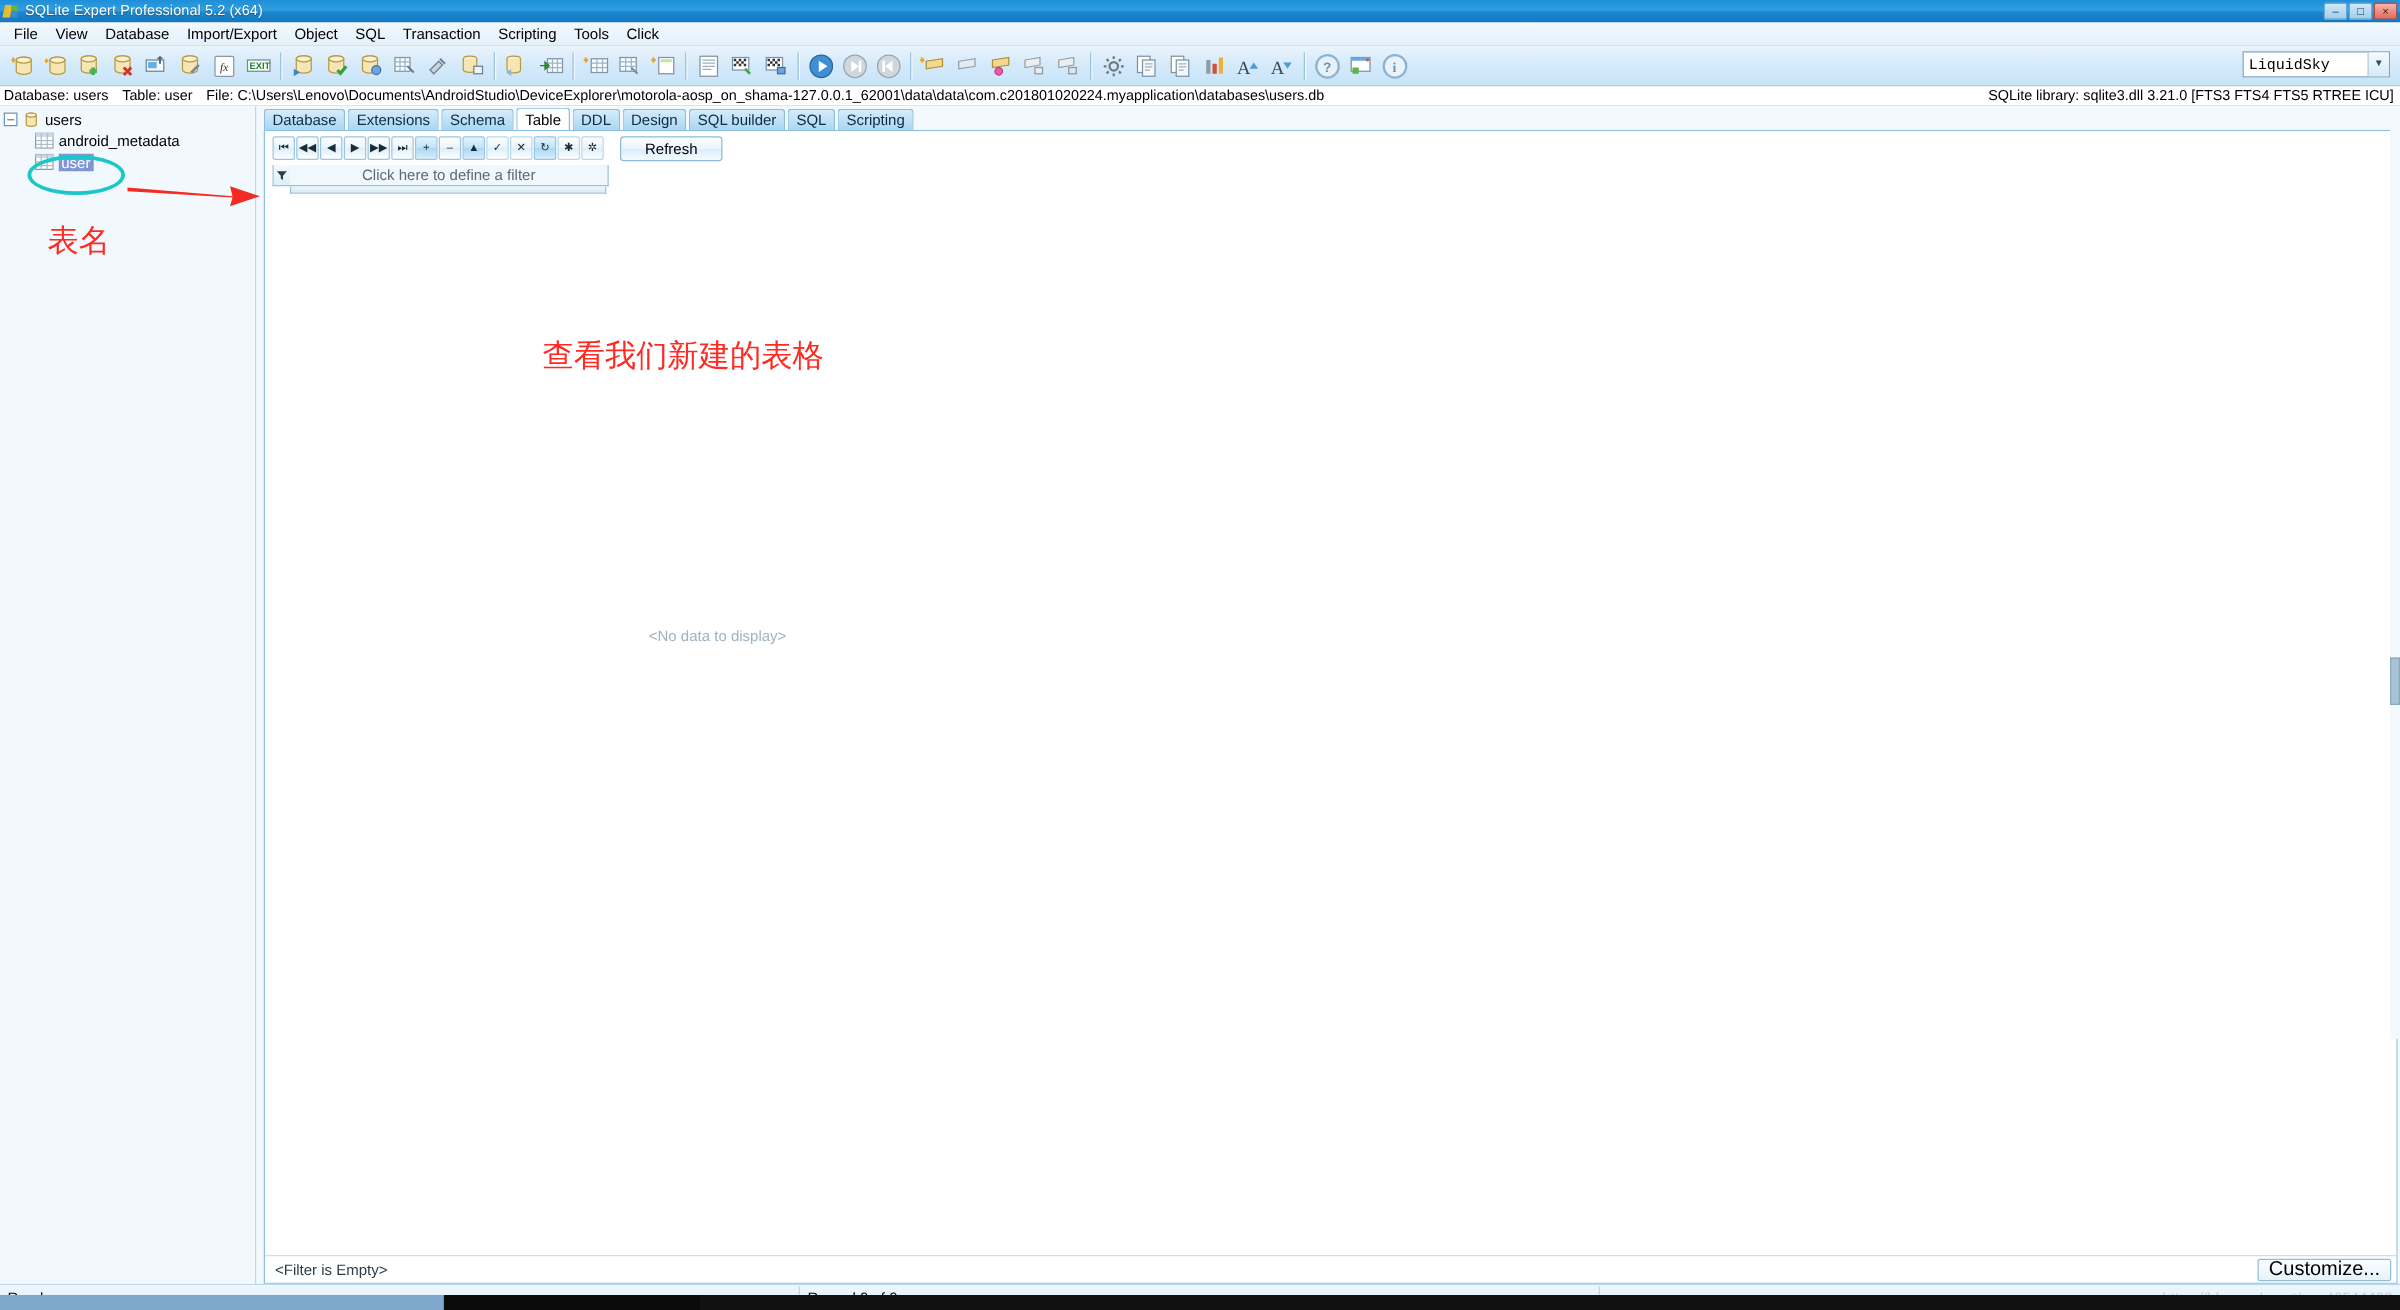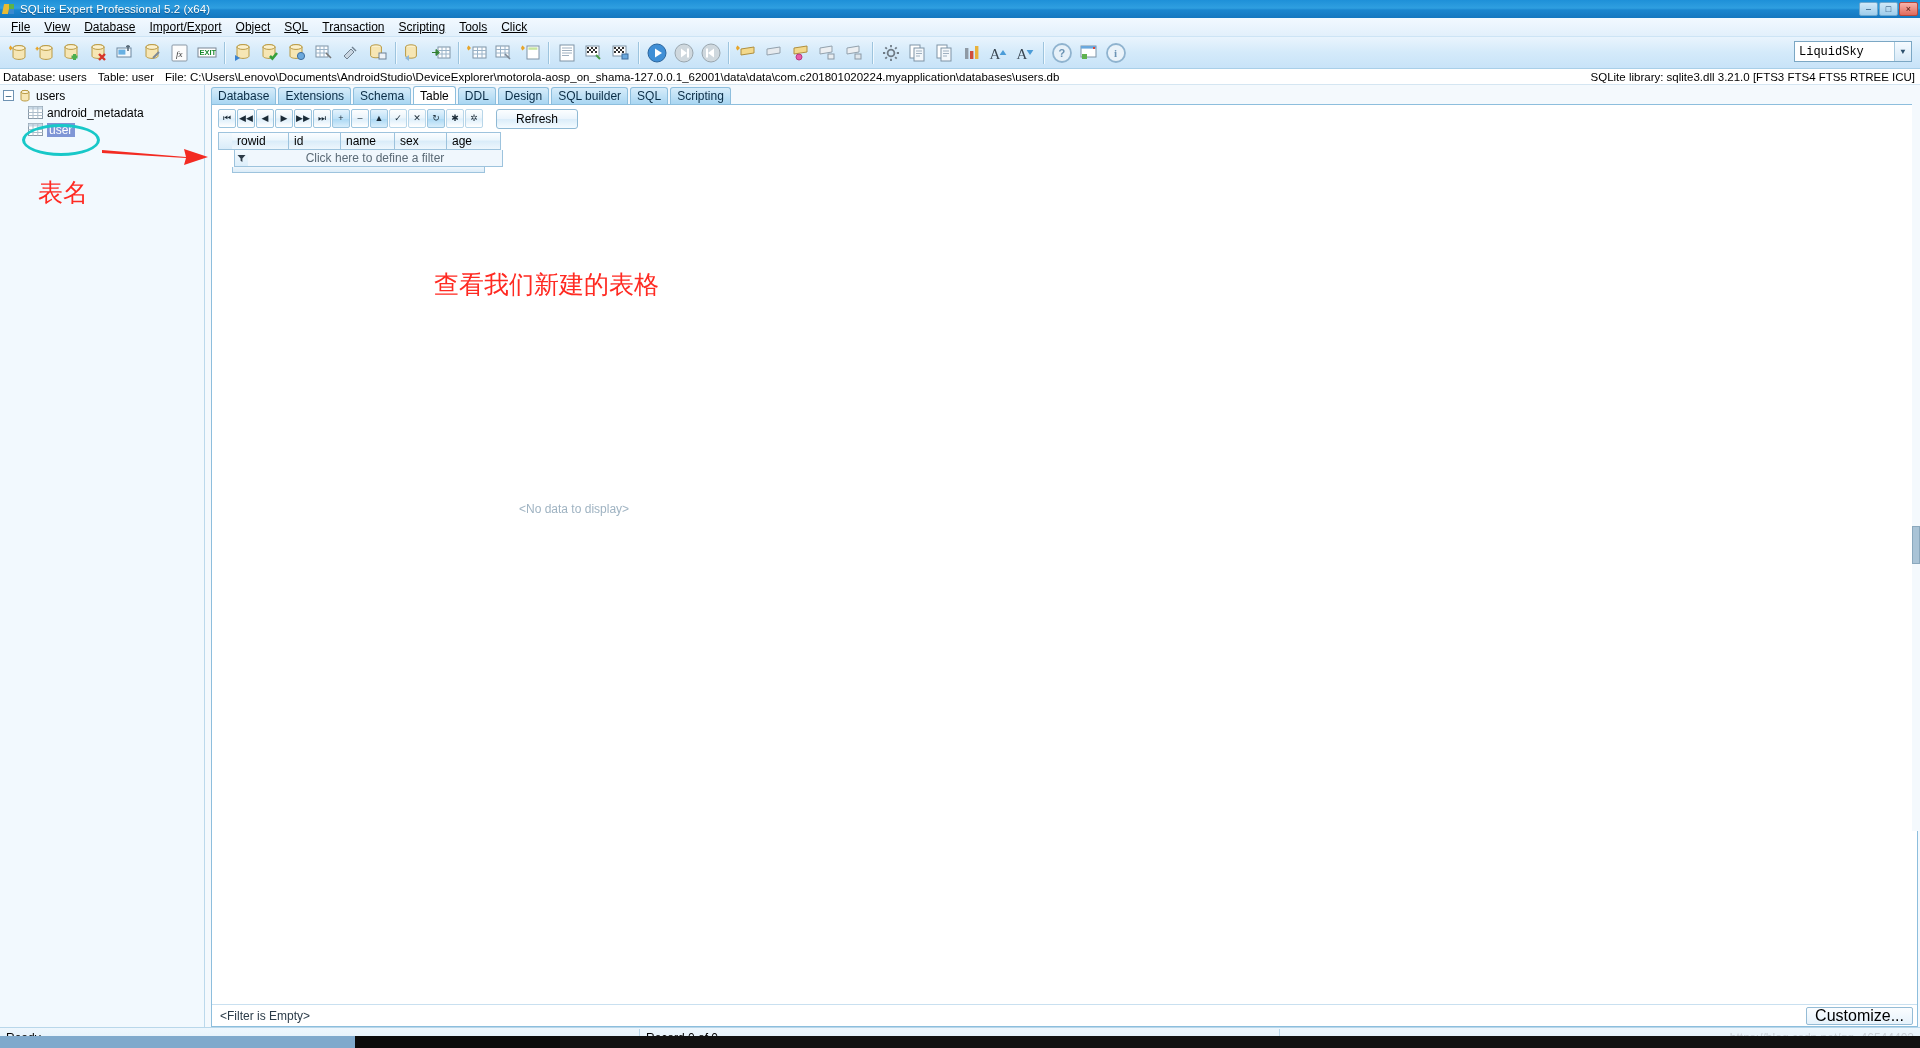--- a/index.html
+++ b/index.html
@@ -56,21 +56,20 @@
     border-color: #b8483c; color: #4d1008;
   }
 
   
   .menubar {
     height: 19px; min-height: 19px;
     background: linear-gradient(to bottom, #f2f9ff 0%, #e2f0fb 100%);
     border-bottom: 1px solid #cde4f5;
     display: flex; align-items: center;
     padding-left: 4px;
-    text-decoration: underline;
   }
   .menu-item {
     padding: 2px 7px 3px 7px;
     font-size: 12px; color: #000;
     white-space: nowrap; cursor: default;
   }
 
   
   .toolbar {
     height: 32px; min-height: 32px;
@@ -243,21 +242,21 @@
   }
   .grid-col {
     border: 1px solid #9dc3dd;
     border-left: none;
     background: linear-gradient(to bottom, #fbfdff 0%, #eaf5fc 45%, #d9ecf9 50%, #eef7fd 100%);
     display: flex; align-items: center;
     padding-left: 5px;
     font-size: 12px; color: #000;
   }
   .grid-filterrow {
-    display: flex; height: 17px; margin-left: 22px;
+    display: flex; height: 17px; margin-left: 6px;
   }
   .filter-btn {
     width: 14px; height: 17px;
     border: 1px solid #9dc3dd; border-top: none; border-right: none;
     background: linear-gradient(to bottom, #f4fafe, #dceefa);
     display: flex; align-items: center; justify-content: center;
   }
   .filter-cell {
     flex: 1; height: 17px;
     border: 1px solid #9dc3dd; border-top: none; border-left: none;
@@ -786,28 +785,20 @@
           <div class="nav-btn hot">▲</div>
           <div class="nav-btn flat">✓</div>
           <div class="nav-btn flat">✕</div>
           <div class="nav-btn hot">↻</div>
           <div class="nav-btn flat">✱</div>
           <div class="nav-btn flat">✲</div>
           <div class="refresh-btn">Refresh</div>
         </div>
 
         <div class="gridwrap">
-          <div class="grid-headerrow">
-            <div class="grid-indicator"></div>
-            <div class="grid-col" style="width:57px">rowid</div>
-            <div class="grid-col" style="width:52px">id</div>
-            <div class="grid-col" style="width:54px">name</div>
-            <div class="grid-col" style="width:52px">sex</div>
-            <div class="grid-col" style="width:54px">age</div>
-          </div>
 
           <div class="grid-filterrow">
             <div class="filter-btn">
               <svg width="9" height="9" viewBox="0 0 9 9">
                   <path d="M0.5 1h8L5.4 4.6V8L3.6 6.8V4.6z" fill="#2d3b47"></path>
                 </svg>
             </div>
             <div class="filter-cell" style="flex:none;width:255px">Click here to define a filter</div>
           </div>
 

